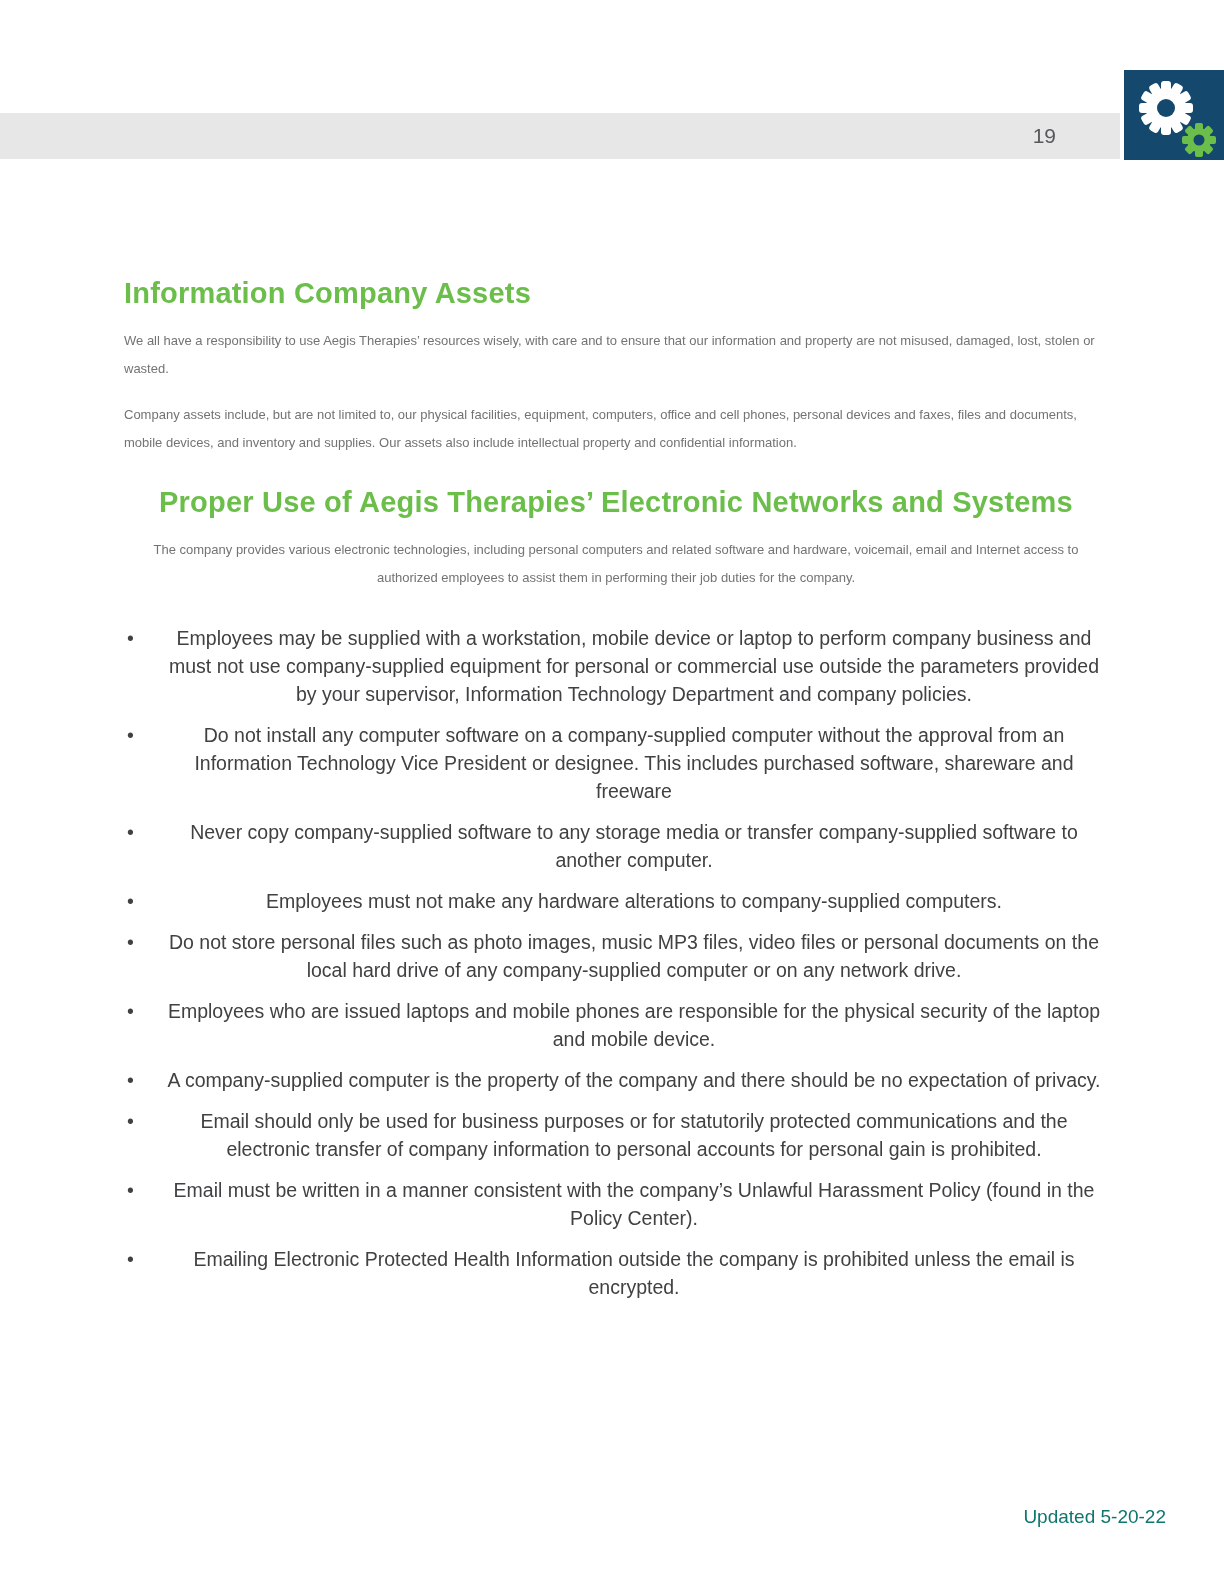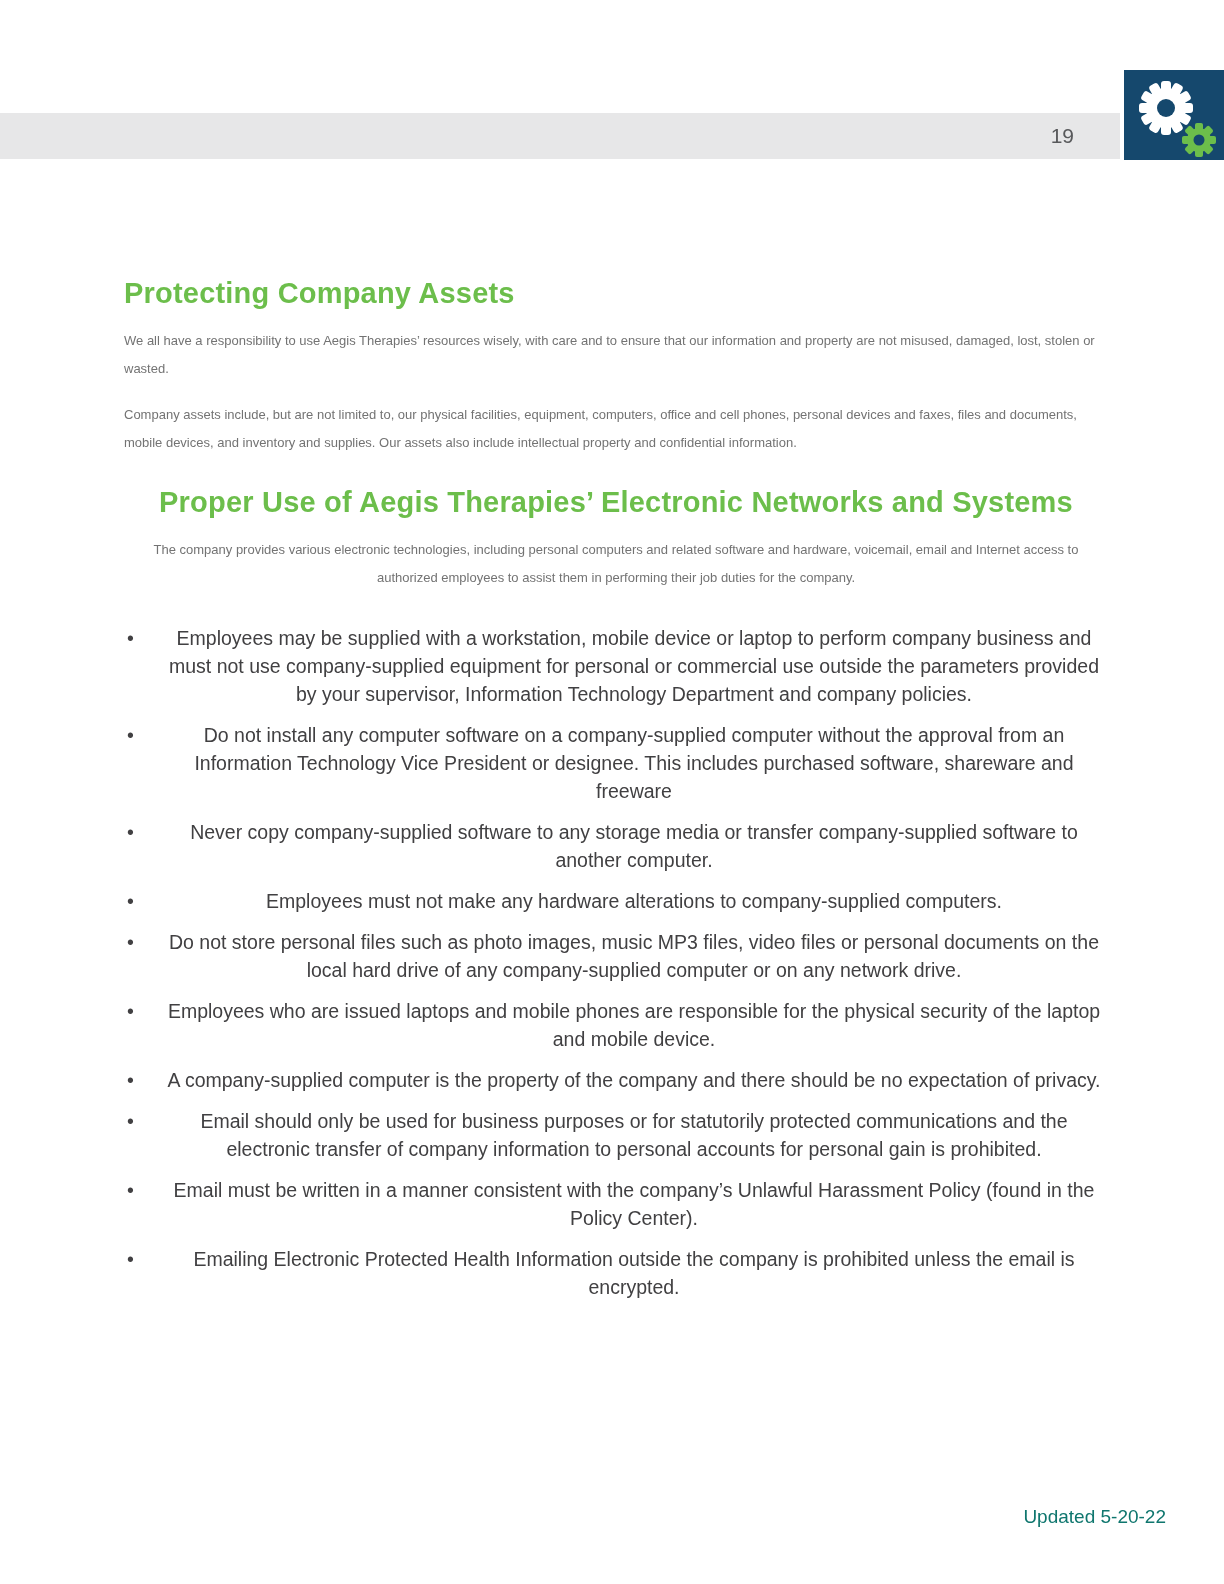--- a/index.html
+++ b/index.html
@@ -16,21 +16,21 @@
   .header-bar {
     position: absolute;
     top: 113px;
     left: 0;
     width: 1120px;
     height: 46px;
     background: #e7e7e8;
     display: flex;
     align-items: center;
     justify-content: flex-end;
-    padding-right: 46px;
+    padding-right: 64px;
   }
   .page-number {
     font-size: 21px;
     color: #58595b;
   }
   .badge {
     position: absolute;
     top: 70px;
     left: 1124px;
     width: 100px;
@@ -113,21 +113,21 @@
         <rect x="-4" y="-17" width="8" height="34" rx="2" transform="rotate(135)"></rect>
         <circle r="12"></circle>
         <circle r="5.5" fill="#15486d"></circle>
       </g>
     </svg>
   </div>
 
   <div class="content">
 
     <div class="section">
-      <h1 class="section-heading">Protecting Company Assets</h1>
+      <h1 class="section-heading">Information Company Assets</h1>
       <p class="para">We all have a responsibility to use Aegis Therapies’ resources wisely, with care and to ensure that our information and property are not misused, damaged, lost, stolen or wasted.</p>
       <p class="para">Company assets include, but are not limited to, our physical facilities, equipment, computers, office and cell phones, personal devices and faxes, files and documents, mobile devices, and inventory and supplies. Our assets also include intellectual property and confidential information.</p>
     </div>
 
     <div class="section">
       <h1 class="section-heading">Proper Use of Aegis Therapies’ Electronic Networks and Systems</h1>
       <p class="para">The company provides various electronic technologies, including personal computers and related software and hardware, voicemail, email and Internet access to authorized employees to assist them in performing their job duties for the company.</p>
       <ul class="bullets">
         <li>Employees may be supplied with a workstation, mobile device or laptop to perform company business and must not use company-supplied equipment for personal or commercial use outside the parameters provided by your supervisor, Information Technology Department and company policies.</li>
         <li>Do not install any computer software on a company-supplied computer without the approval from an Information Technology Vice President or designee. This includes purchased software, shareware and freeware</li>

